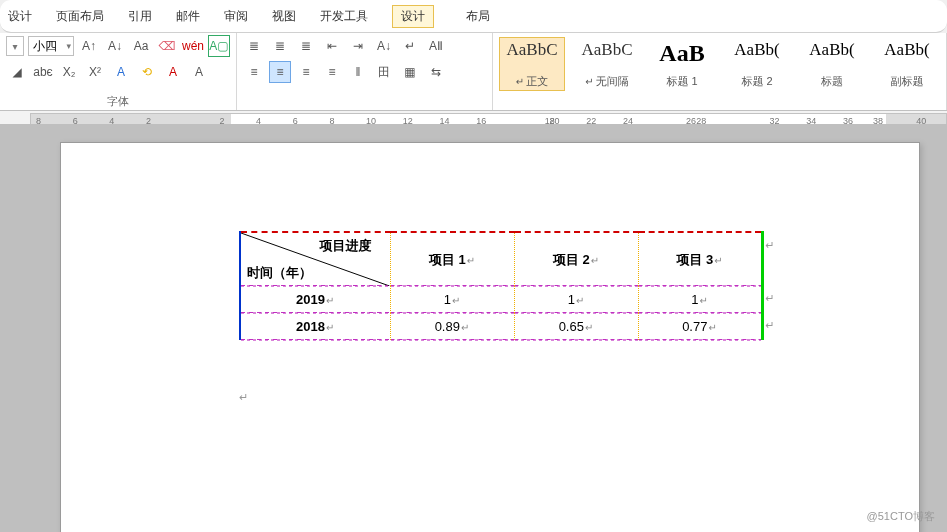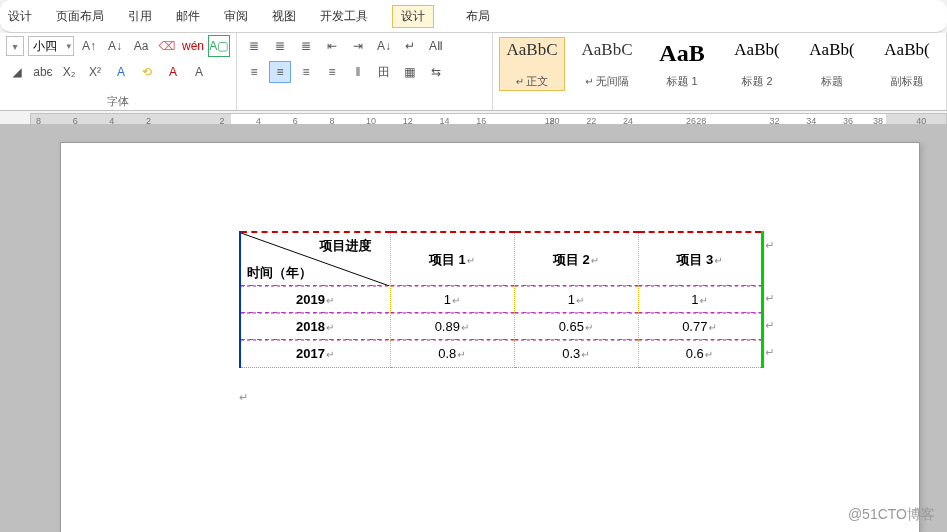--- a/index.html
+++ b/index.html
@@ -58,21 +58,21 @@
 .row-wavy::after { content:""; position:absolute; left:0; right:0; bottom:-1px; height:2px; background: repeating-linear-gradient(90deg,#c030c0 0 3px, transparent 3px 6px); opacity:.6; }
 .diag { position: relative; }
 .diag svg { position: absolute; left: 0; top: 0; width: 100%; height: 100%; }
 .diag .t1 { position: absolute; right: 18px; top: 4px; font-weight: bold; }
 .diag .t2 { position: absolute; left: 6px; bottom: 4px; font-weight: bold; }
 .cj { font-size: 10px; color: #888; margin-left: 1px; }
 .para-mark { position: absolute; right: -14px; top: 6px; font-size: 11px; color: #999; }
 .endmark { position: absolute; left: 178px; top: 248px; font-size: 11px; color: #999; }
 
 
-.watermark { position: absolute; right: 12px; bottom: 8px; font-size: 14px; color: #999; }
+.watermark { position: absolute; right: 12px; bottom: 8px; font-size: 11px; color: #999; }
 </style>
 </head>
 <body>
 
 <div class="menubar">
   <span>设计</span>
   <span>页面布局</span>
   <span>引用</span>
   <span>邮件</span>
   <span>审阅</span>
@@ -219,26 +219,20 @@
           <td class="cn col-sep row-wavy"><span>1</span><span class="cj">↵</span></td>
           <td class="cn col-sep row-wavy"><span>1</span><span class="cj">↵</span></td>
           <td class="cn right-green row-wavy"><span>1</span><span class="cj">↵</span><span class="para-mark">↵</span></td>
         </tr>
         <tr>
           <td class="c1 left-blue col-sep row-wavy"><b>2018</b><span class="cj">↵</span></td>
           <td class="cn col-sep row-wavy"><span>0.89</span><span class="cj">↵</span></td>
           <td class="cn col-sep row-wavy"><span>0.65</span><span class="cj">↵</span></td>
           <td class="cn right-green row-wavy"><span>0.77</span><span class="cj">↵</span><span class="para-mark">↵</span></td>
         </tr>
-        <tr>
-          <td class="c1 left-blue col-sep bottom-gray"><b>2017</b><span class="cj">↵</span></td>
-          <td class="cn col-sep bottom-gray"><span>0.8</span><span class="cj">↵</span></td>
-          <td class="cn col-sep bottom-gray"><span>0.3</span><span class="cj">↵</span></td>
-          <td class="cn right-green bottom-gray"><span>0.6</span><span class="cj">↵</span><span class="para-mark">↵</span></td>
-        </tr>
       </tbody>
         </table>
     </div>
     <span class="endmark">↵</span>
   </div>
 </div>
 
 <div class="watermark">@51CTO博客</div>
 
 </body></html>

